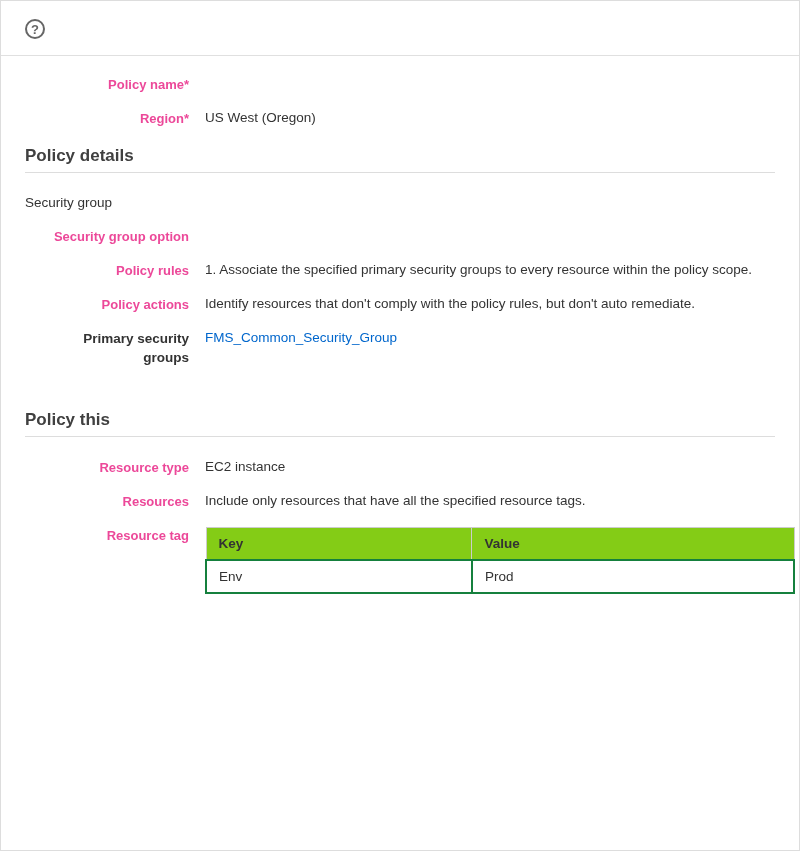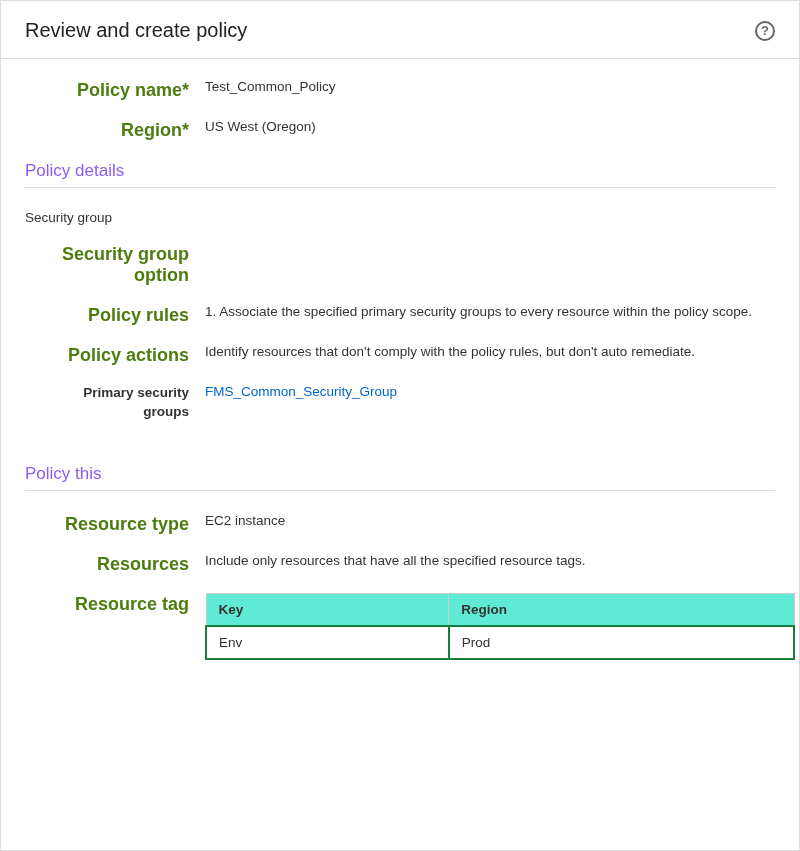--- a/index.html
+++ b/index.html
@@ -60,22 +60,22 @@
       align-items: flex-start;
       margin-bottom: 18px;
     }
 
     .form-label {
       width: 180px;
       min-width: 180px;
       text-align: right;
       padding-right: 16px;
       font-weight: bold;
-      color: #4d7c0f;
-      font-size: 18px;
+      color: #ec4899;
+      font-size: 13px;
       padding-top: 1px;
     }
 
     .form-value {
       flex: 1;
       color: #333;
       font-size: 13.5px;
     }
 
     .form-value.link {
@@ -84,38 +84,38 @@
     }
 
     .section-header {
       margin: 20px 0 8px 0;
       padding-bottom: 6px;
       border-bottom: 1px solid #ddd;
     }
 
     .section-title {
       font-size: 17px;
-      font-weight: 400;
-      color: #8b5cf6;
+      font-weight: 700;
+      color: #404040;
     }
 
     .section-content {
       padding: 14px 0 4px 0;
     }
 
     .resource-tag-table {
       border: 1px solid #ccc;
       border-collapse: collapse;
       width: 590px;
       margin-left: 0;
       font-size: 13.5px;
     }
 
     .resource-tag-table th {
-      background: #5eead4;
+      background: #84cc16;
       border: 1px solid #ccc;
       padding: 8px 12px;
       text-align: left;
       font-weight: bold;
       color: #333;
     }
 
     .resource-tag-table td {
       border: 2px solid #15803d;
       padding: 8px 12px;
@@ -132,29 +132,27 @@
       font-size: 13.5px;
       line-height: 1.4;
     }
   </style>
 </head>
 <body>
 
 <div class="page-container">
 
   <div class="page-header">
-    <h1 class="page-title">Review and create policy</h1>
     <div class="help-icon">?</div>
   </div>
 
   <div class="content-area">
 
     <div class="form-row">
       <div class="form-label">Policy name*</div>
-      <div class="form-value">Test_Common_Policy</div>
     </div>
 
     <div class="form-row">
       <div class="form-label">Region*</div>
       <div class="form-value">US West (Oregon)</div>
     </div>
 
     <div class="section-header">
       <h2 class="section-title">Policy details</h2>
     </div>
@@ -206,21 +204,21 @@
         <div class="form-value">Include only resources that have all the specified resource tags.</div>
       </div>
 
       <div class="form-row">
         <div class="form-label">Resource tag</div>
         <div class="form-value">
           <table class="resource-tag-table">
             <thead>
               <tr>
                 <th>Key</th>
-                <th>Region</th>
+                <th>Value</th>
               </tr>
             </thead>
             <tbody>
               <tr>
                 <td>Env</td>
                 <td>Prod</td>
               </tr>
             </tbody>
           </table>
         </div>

